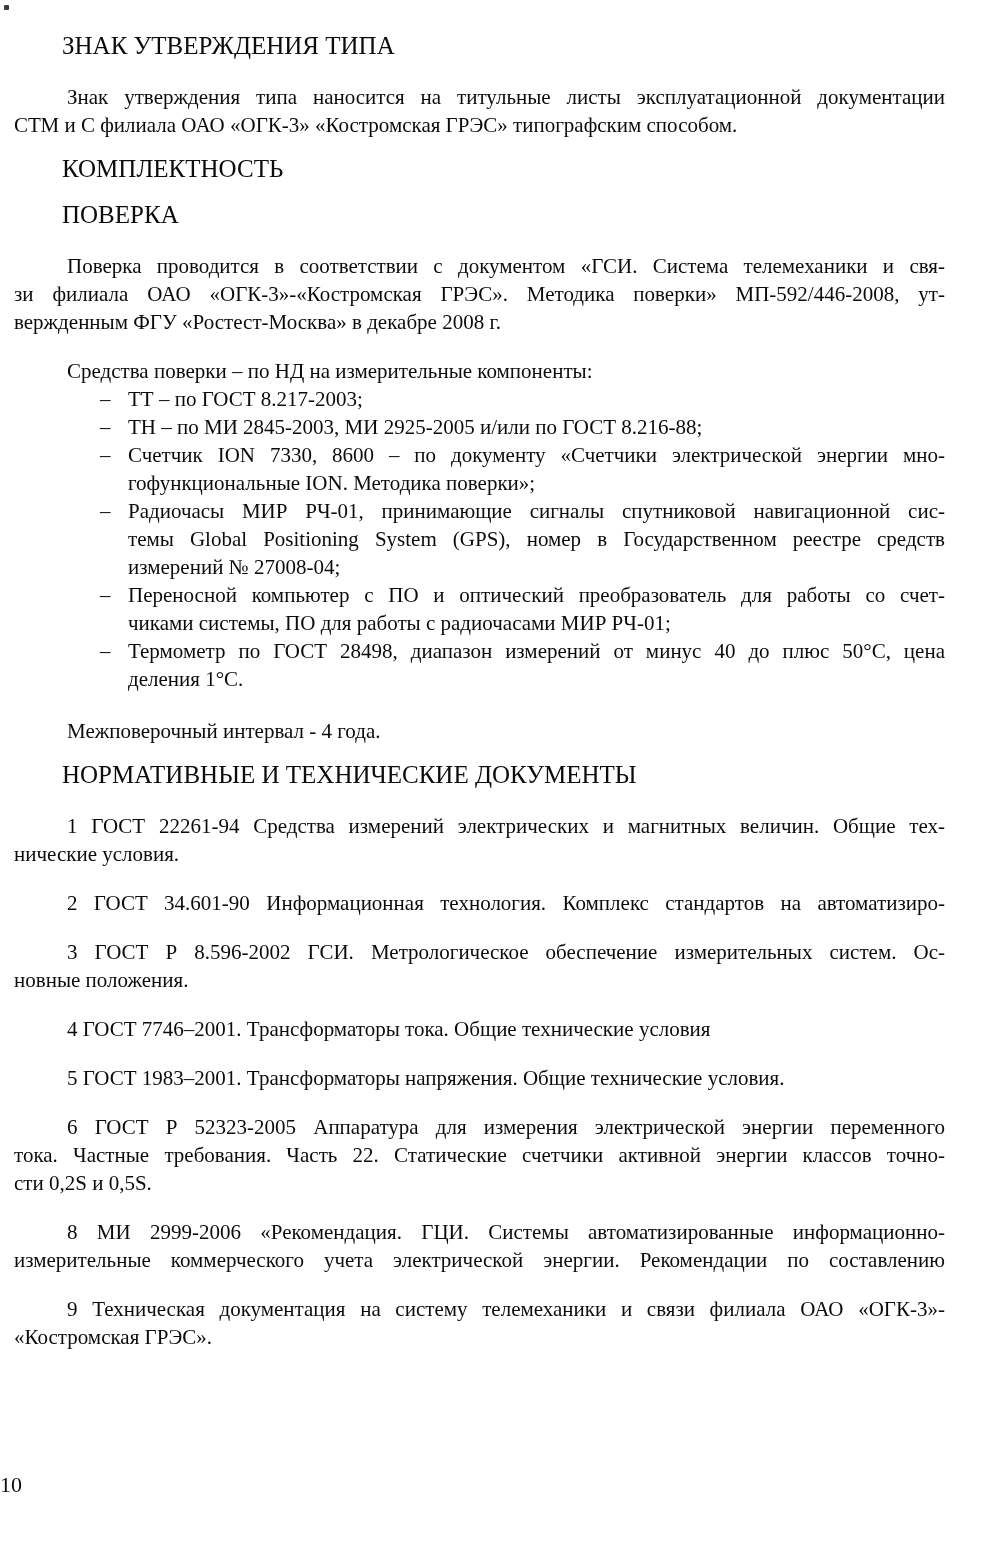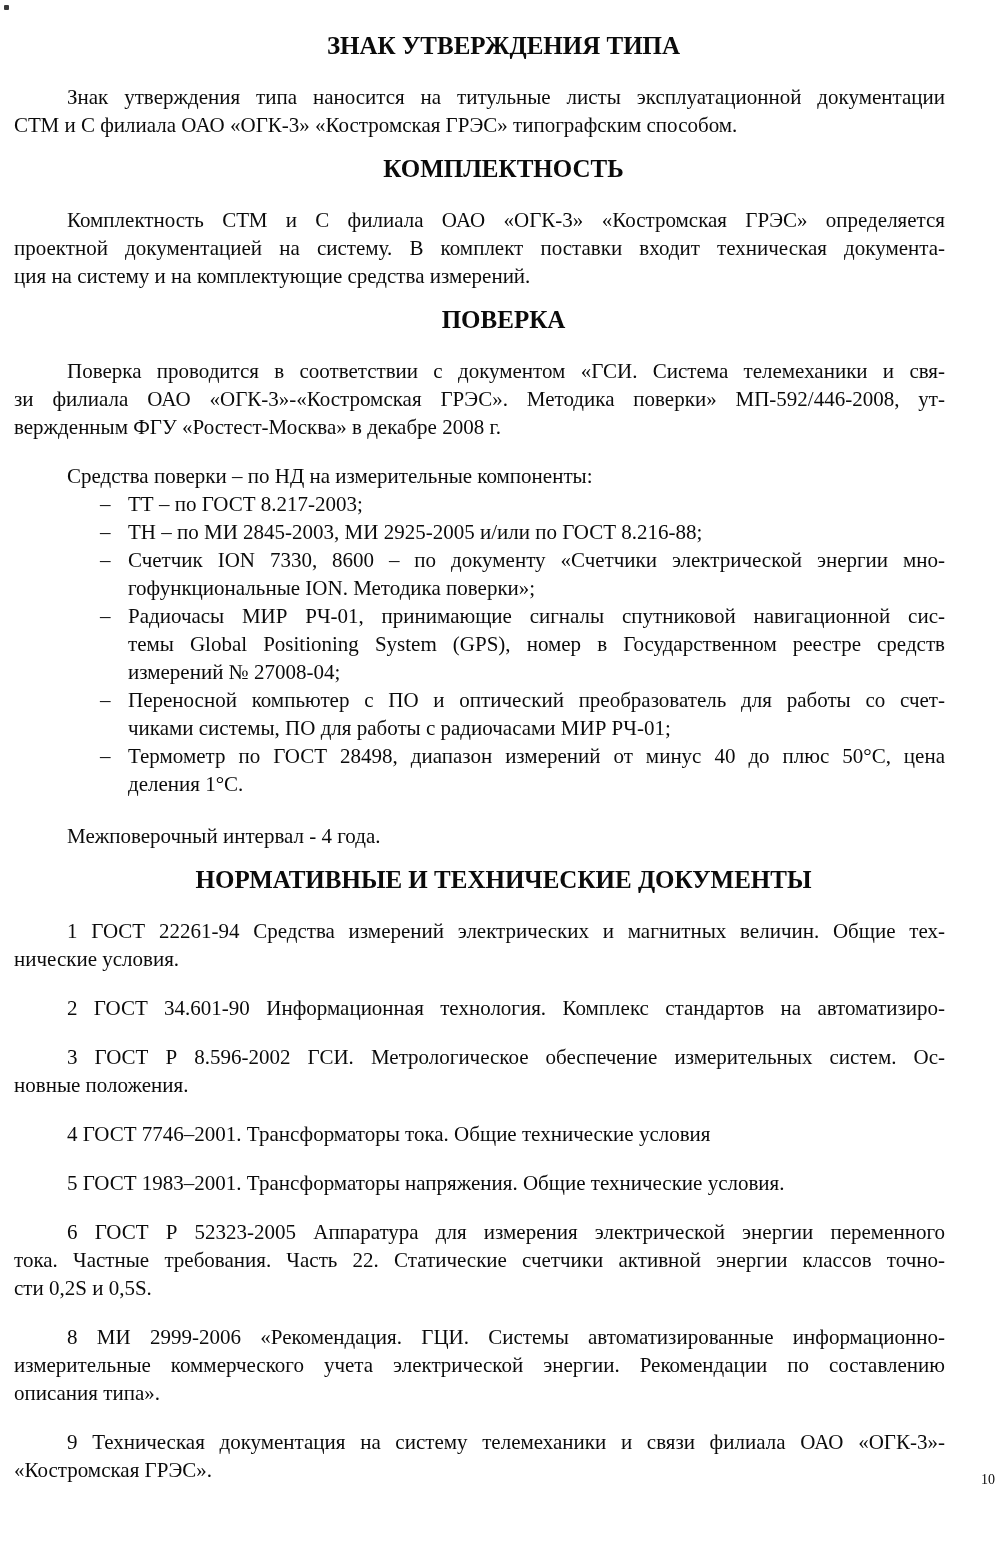--- a/index.html
+++ b/index.html
@@ -21,22 +21,21 @@
   }
   .content {
     position: absolute;
     left: 14px;
     right: 50px;
     top: 30px;
     font-size: 21px;
   }
   .heading {
     font-size: 25px;
-    font-weight: bold;
-    text-align: center;
+    font-weight: normal;
     line-height: 32px;
     margin: 14px 0 10px 48px;
   }
   .heading:first-child { margin-top: 0; }
   .para { line-height: 28px; margin-top: 21px; }
   .para .line {
     text-align: justify;
     text-align-last: justify;
   }
   .para .line.lastline { text-align-last: left; }
@@ -55,41 +54,36 @@
   .bullet .line {
     text-align: justify;
     text-align-last: justify;
   }
   .bullet .line.lastline { text-align-last: left; }
   .page-number {
     position: absolute;
     top: 1472px;
     left: 0;
     width: 100%;
-    text-align: right;
-    font-size: 14px;
+    text-align: left;
+    font-size: 22px;
   }
 </style>
 </head>
 <body>
 
 <div class="page">
   <div class="scan-speck"></div>
   <main class="content" id="content">
       <h2 class="heading">ЗНАК УТВЕРЖДЕНИЯ ТИПА</h2>
       <div class="para">
         <div class="line indent">Знак утверждения типа наносится на титульные листы эксплуатационной документации</div>
         <div class="line lastline">СТМ и С филиала ОАО «ОГК-3» «Костромская ГРЭС» типографским способом.</div>
       </div>
       <h2 class="heading">КОМПЛЕКТНОСТЬ</h2>
-      <div class="para">
-        <div class="line indent">Комплектность СТМ и С филиала ОАО «ОГК-3» «Костромская ГРЭС» определяется</div>
-        <div class="line">проектной документацией на систему. В комплект поставки входит техническая документа-</div>
-        <div class="line lastline">ция на систему и на комплектующие средства измерений.</div>
-      </div>
       <h2 class="heading">ПОВЕРКА</h2>
       <div class="para">
         <div class="line indent">Поверка проводится в соответствии с документом «ГСИ. Система телемеханики и свя-</div>
         <div class="line">зи филиала ОАО «ОГК-3»-«Костромская ГРЭС». Методика поверки» МП-592/446-2008, ут-</div>
         <div class="line lastline">вержденным ФГУ «Ростест-Москва» в декабре 2008 г.</div>
       </div>
       <div class="para">
         <div class="line lastline indent">Средства поверки – по НД на измерительные компоненты:</div>
       </div>
       <div class="bullet">
@@ -143,21 +137,20 @@
         <div class="line lastline indent">5 ГОСТ 1983–2001. Трансформаторы напряжения. Общие технические условия.</div>
       </div>
       <div class="para">
         <div class="line indent">6 ГОСТ Р 52323-2005 Аппаратура для измерения электрической энергии переменного</div>
         <div class="line">тока. Частные требования. Часть 22. Статические счетчики активной энергии классов точно-</div>
         <div class="line lastline">сти 0,2S и 0,5S.</div>
       </div>
       <div class="para">
         <div class="line indent">8 МИ 2999-2006 «Рекомендация. ГЦИ. Системы автоматизированные информационно-</div>
         <div class="line">измерительные коммерческого учета электрической энергии. Рекомендации по составлению</div>
-        <div class="line lastline">описания типа».</div>
       </div>
       <div class="para">
         <div class="line indent">9 Техническая документация на систему телемеханики и связи филиала ОАО «ОГК-3»-</div>
         <div class="line lastline">«Костромская ГРЭС».</div>
       </div>
     </main>
   <div class="page-number">10</div>
 </div>
 
 </body></html>

